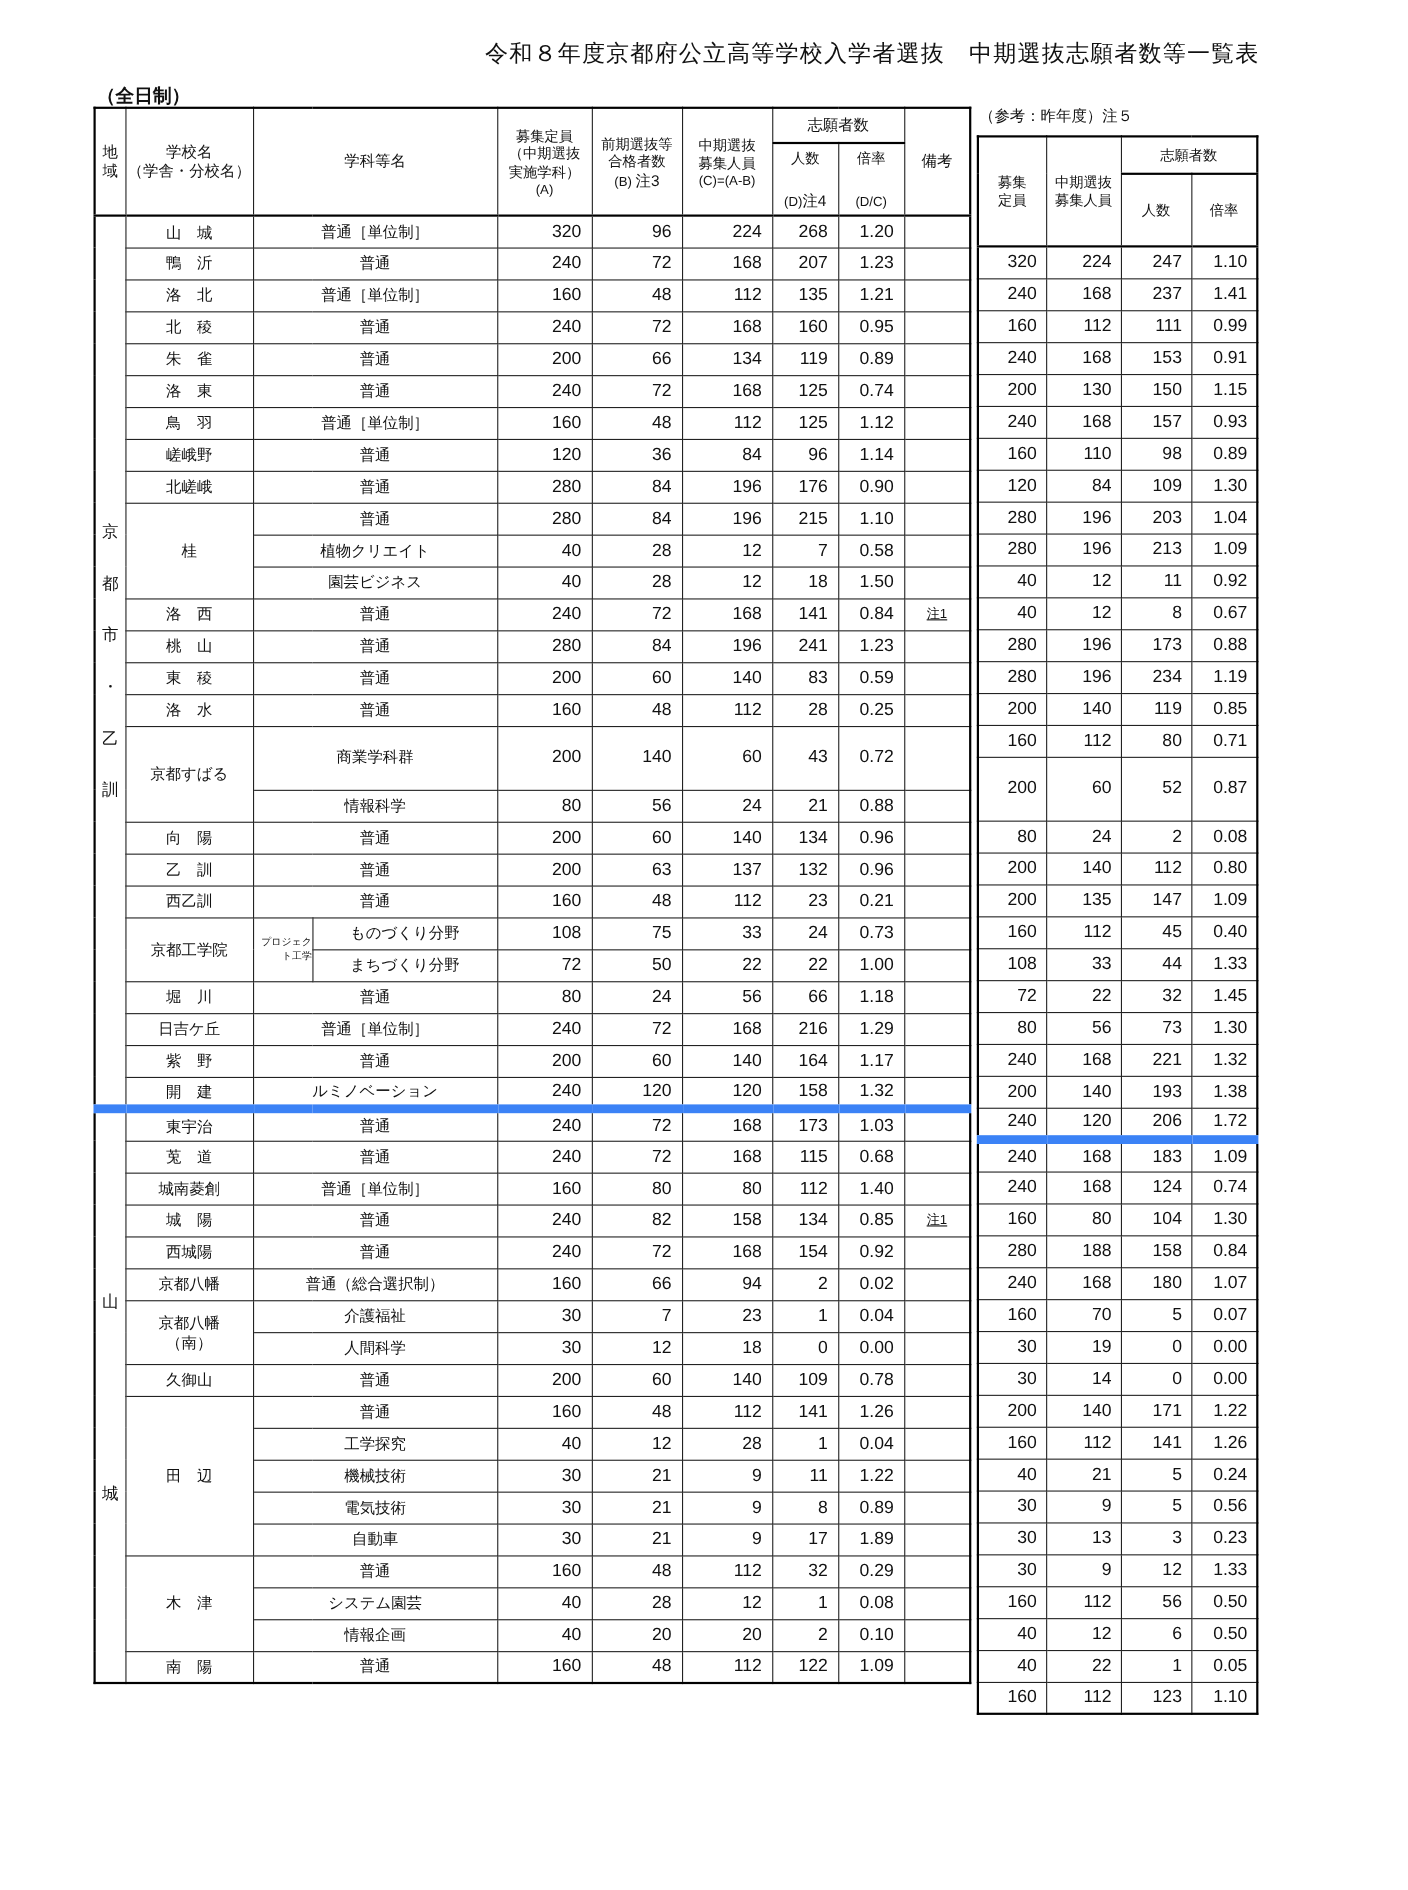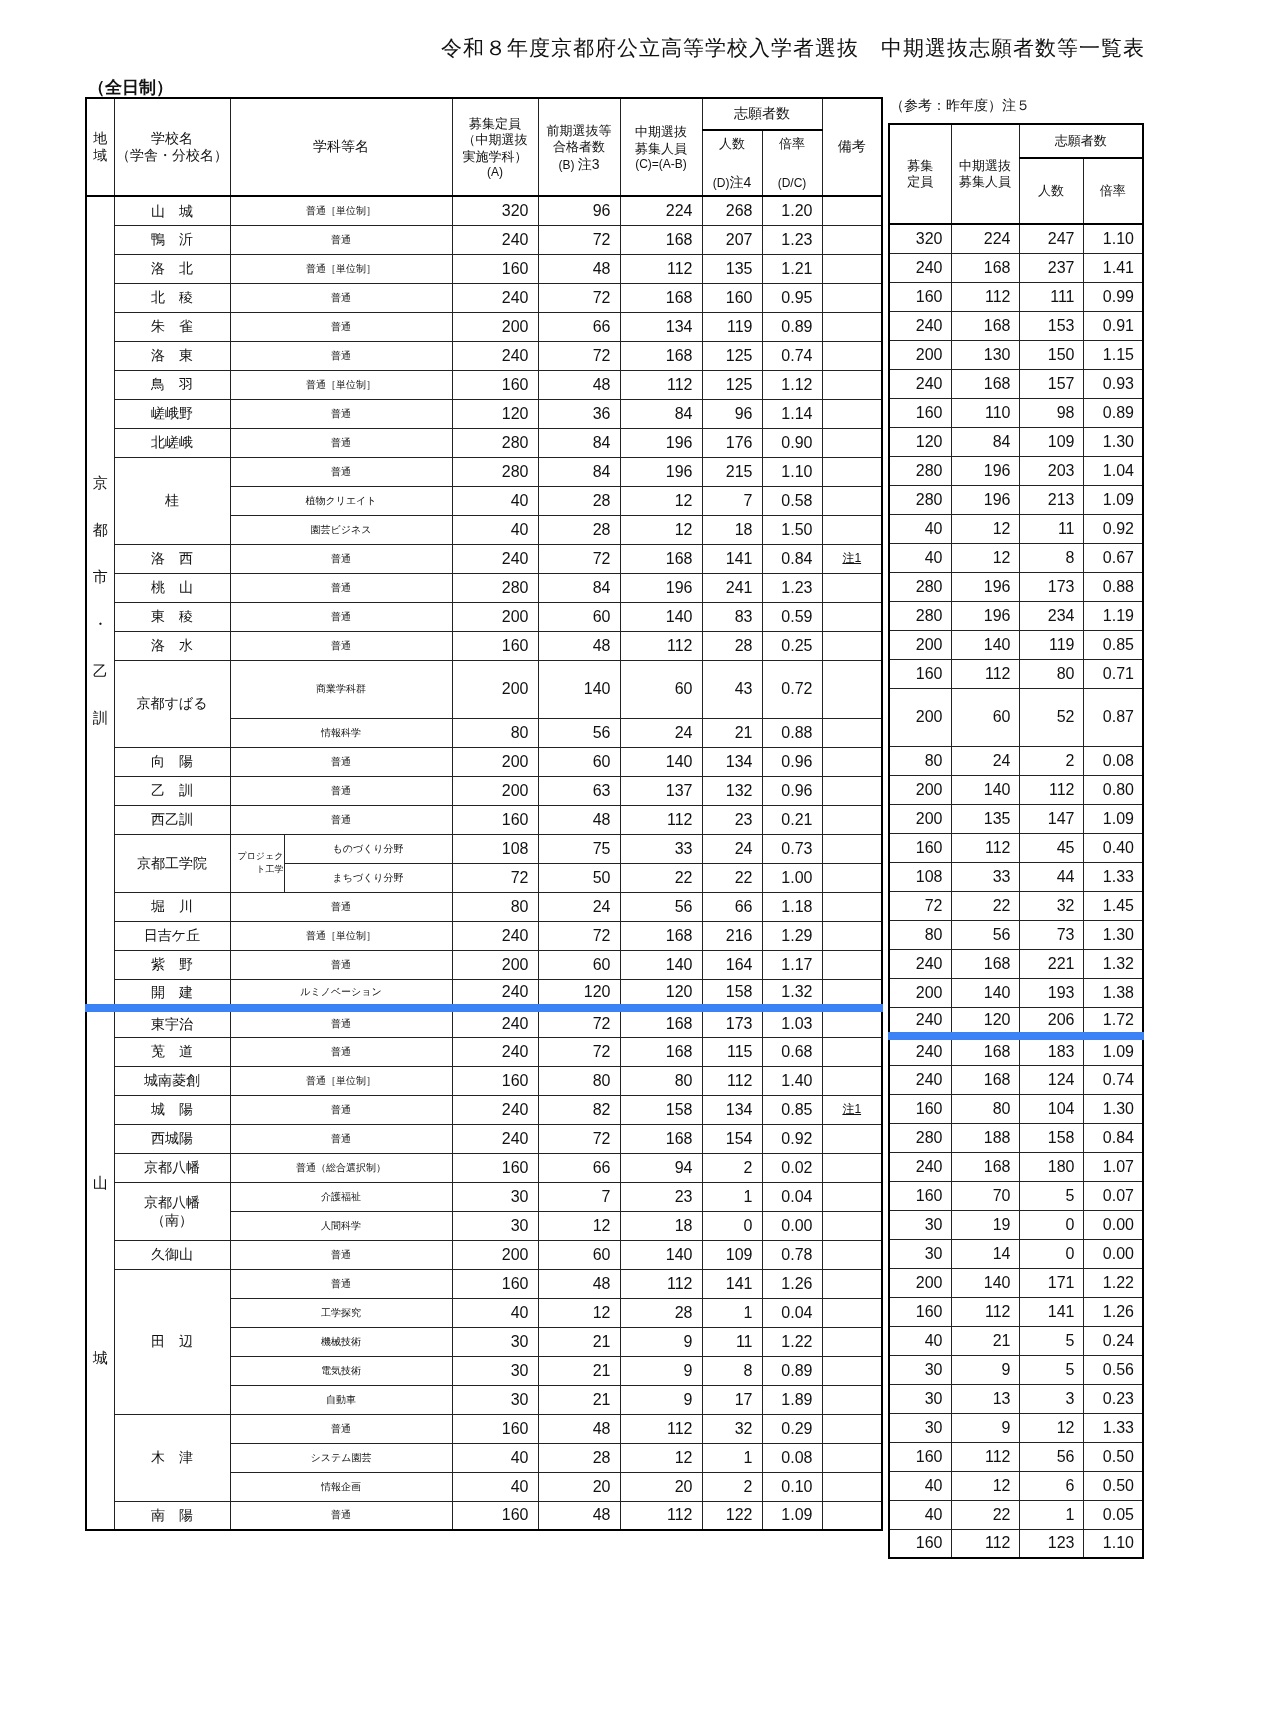--- a/index.html
+++ b/index.html
@@ -28,21 +28,21 @@
   tbody td{font-size:16px;}
   tbody tr{height:29px;}
   tbody tr.tall{height:58px;}
   tbody tr.region-start td, tbody tr.region-start th{border-top:8px solid #3b82f6;}
   .region-cell{vertical-align:middle;background:#fff;}
   .vert{display:flex;flex-direction:column;align-items:center;font-size:15px;}
   .vert.spread{justify-content:space-evenly;}
   .vert.compact{justify-content:center;}
   .vert.compact span{padding:14px 0;}
   .school-cell{text-align:center;font-size:14px;white-space:pre-line;line-height:1.3;vertical-align:middle;margin-top:15px;}
-  .dept-cell{text-align:center;font-size:10px;vertical-align:middle;}
+  .dept-cell{text-align:center;font-size:14px;vertical-align:middle;}
   .subgroup-cell{text-align:right;font-size:9px;vertical-align:middle;letter-spacing:0;}
   .num-cell{text-align:right;padding-right:9px;vertical-align:middle;}
   .remark-cell{text-align:center;font-size:12px;vertical-align:middle;text-decoration:underline;}
   .ref-table .num-cell{padding-right:8px;}
   .ref-caption{font-size:14px;margin:0 0 6px 2px;height:20px;}
 </style>
 </head>
 <body>
 
 <div class="page">

